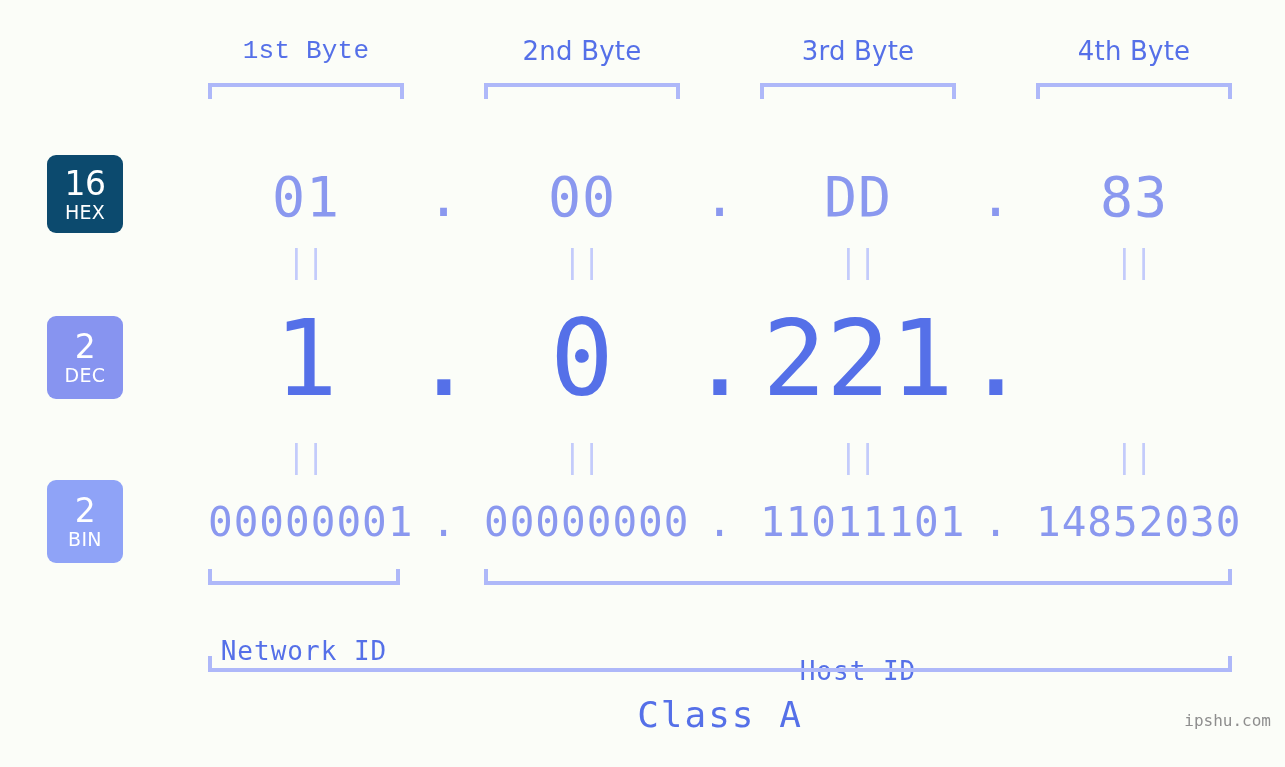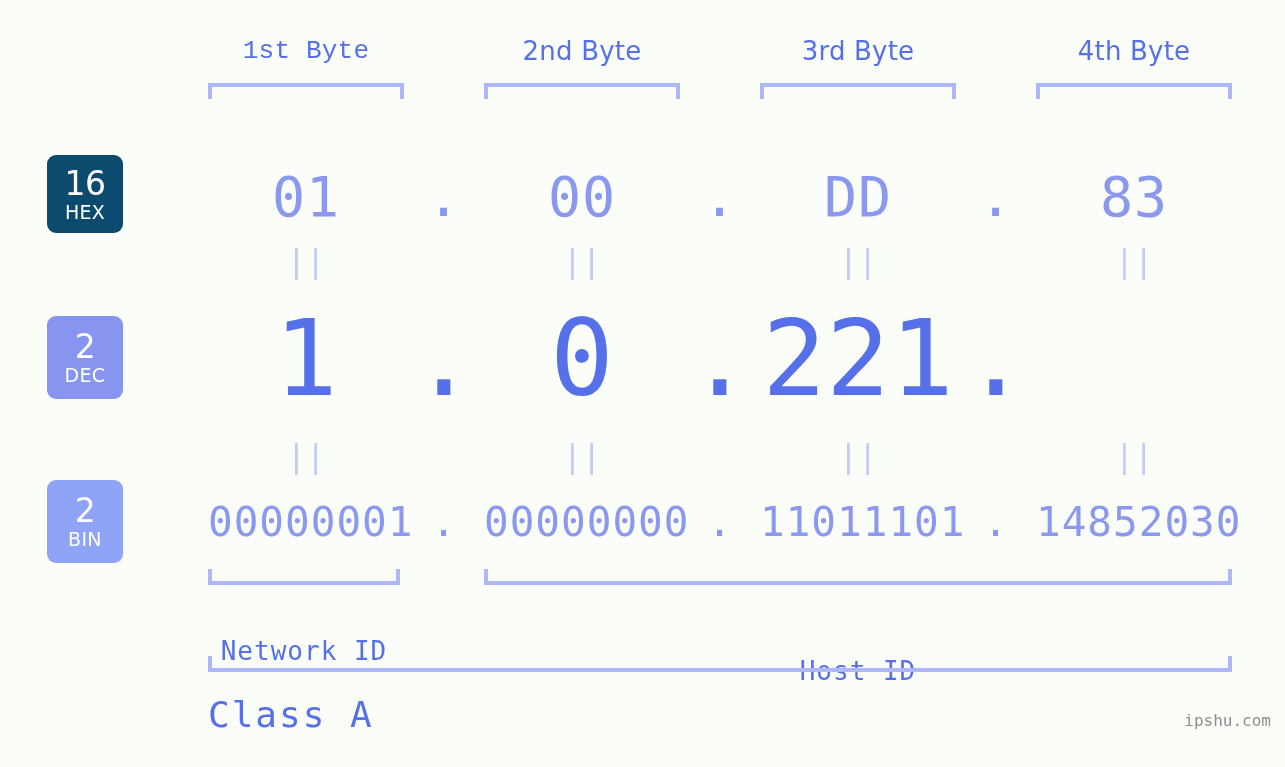--- a/index.html
+++ b/index.html
@@ -225,17 +225,17 @@
   </div>
 
   <div class="bracket up" style="left:208px; top:569px; width:192px;"></div>
   <div class="bracket up" style="left:484px; top:569px; width:748px;"></div>
 
   <div class="id-label" style="left:208px; top:592px; width:192px;margin-top:44px;">Network ID</div>
   <div class="id-label" style="left:484px; top:612px; width:748px;margin-top:44px;">Host ID</div>
 
   <div class="bracket up" style="left:208px; top:656px; width:1024px;"></div>
 
-  <div class="class-label" style="left:208px; top:694px; width:1024px; ">Class A</div>
+  <div class="class-label" style="left:208px; top:694px; width:1024px; text-align:center;">Class A</div>
 
   <div class="watermark">ipshu.com</div>
 
 </div>
 
 </body></html>

